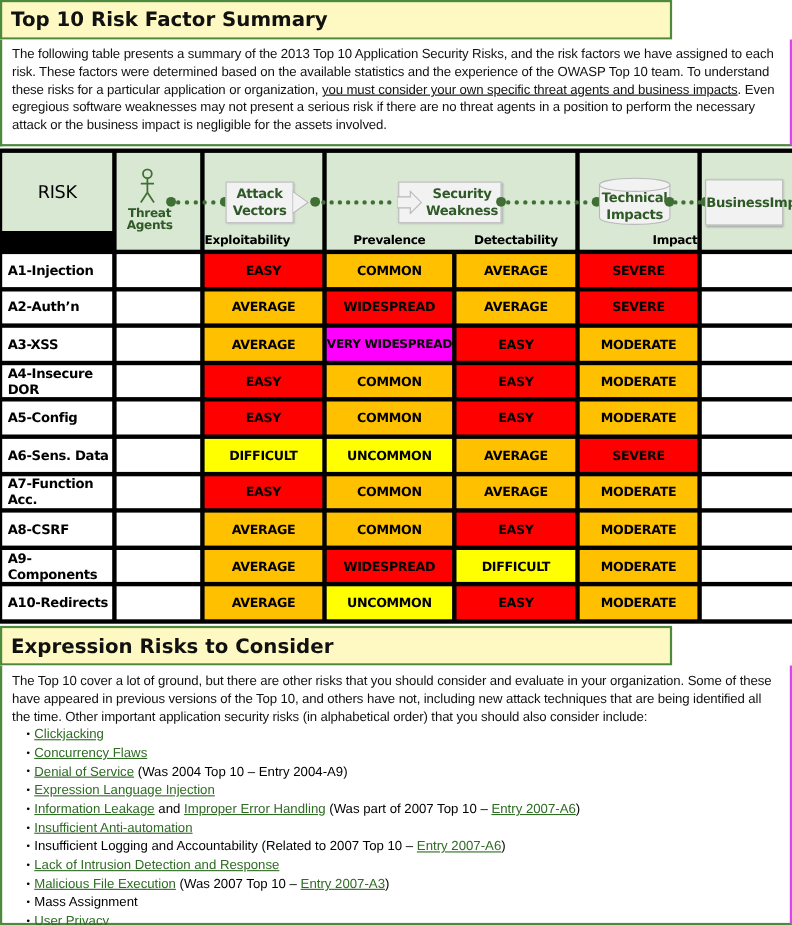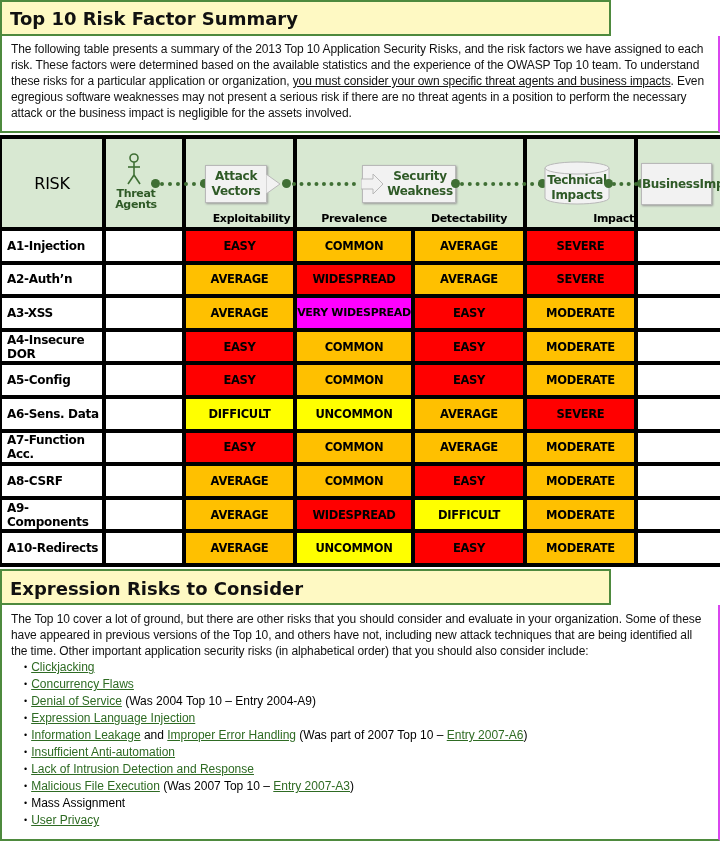--- a/index.html
+++ b/index.html
@@ -32,21 +32,21 @@
   <h1 style="top:6px;">Top 10 Risk Factor Summary</h1>
 </div>
 <div class="panel-body" style="top:36px;height:97px;">
   <p class="para" style="padding-top:5px;">
     <span>The following table presents a summary of the 2013 Top 10 Application Security Risks, and the risk factors we have assigned to each risk. These factors were determined based on the available statistics and the experience of the OWASP Top 10 team. To understand these risks for a particular application or organization, </span><span class="ul">you must consider your own specific threat agents and business impacts</span><span>. Even egregious software weaknesses may not present a serious risk if there are no threat agents in a position to perform the necessary attack or the business impact is negligible for the assets involved.</span>
   </p>
 </div>
 
 <div class="grid">
 
-  <div class="cell hdr" style="left:2px;top:4px;width:100px;height:88px;">
+  <div class="cell hdr" style="left:2px;top:4px;width:100px;height:71px;">
     <span style="font-weight:normal;font-size:16px;font-family:'DejaVu Sans',sans-serif;">RISK</span>
   </div>
   <div class="cell hdr" style="left:106px;top:4px;width:76px;height:88px;"></div>
   <div class="cell hdr" style="left:186px;top:4px;width:107px;height:88px;"></div>
   <div class="cell hdr" style="left:297px;top:4px;width:226px;height:88px;"></div>
   <div class="cell hdr" style="left:527px;top:4px;width:107px;height:88px;"></div>
   <div class="cell hdr" style="left:638px;top:4px;width:82px;height:88px;"></div>
 
   <svg style="position:absolute;left:126px;top:18px;" width="16" height="34" viewBox="0 0 16 34">
     <circle cx="8" cy="5" r="4" fill="none" stroke="#3f6f34" stroke-width="1.6"></circle>
@@ -94,21 +94,21 @@
   </div>
   <div class="dot" style="left:604px;top:44px;"></div>
   <div class="dots" style="left:612px;top:47px;width:26px;"></div>
   <div class="dot" style="left:637px;top:44px;"></div>
 
   <div class="box" style="left:641px;top:28px;width:71px;height:42px;flex-direction:row;justify-content:space-between;">
     <span>Business</span>
     <span>Impacts</span>
   </div>
 
-  <div class="sub-label" style="left:186px;width:131px;text-align:center;top:77px;">Exploitability</div>
+  <div class="sub-label" style="left:186px;width:131px;top:77px;">Exploitability</div>
   <div class="sub-label" style="left:297px;width:114px;text-align:center;top:77px;">Prevalence</div>
   <div class="sub-label" style="left:415px;width:108px;text-align:center;top:77px;">Detectability</div>
   <div class="sub-label" style="left:527px;width:107px;text-align:right;top:77px;">Impact</div>
 
   <div id="rows">
       <div>
         <div class="cell white name" style="left: 2px; top: 96px; width: 100px; height: 29.6px;">A1-Injection</div>
         <div class="cell white" style="left: 106px; top: 96px; width: 76px; height: 29.6px;"></div>
         <div class="cell" style="left: 186px; top: 96px; width: 107px; height: 29.6px; background: rgb(255, 0, 0);">EASY</div>
         <div class="cell" style="left: 297px; top: 96px; width: 114px; height: 29.6px; background: rgb(255, 192, 0);">COMMON</div>
@@ -205,18 +205,19 @@
 </div>
 <div class="panel-body" style="top:605px;height:236px;">
   <p class="para" style="padding-top:6px;">The Top 10 cover a lot of ground, but there are other risks that you should consider and evaluate in your organization. Some of these have appeared in previous versions of the Top 10, and others have not, including new attack techniques that are being identified all the time.  Other important application security risks (in alphabetical order) that you should also consider include:</p>
   <ul class="risks" id="risk-list">
       <li><a class="link">Clickjacking</a></li>
       <li><a class="link">Concurrency Flaws</a></li>
       <li><a class="link">Denial of Service</a><span> (Was 2004 Top 10 – Entry 2004-A9)</span></li>
       <li><a class="link">Expression Language Injection</a></li>
       <li><a class="link">Information Leakage</a><span> and </span><a class="link">Improper Error Handling</a><span> (Was part of 2007 Top 10 – </span><a class="link">Entry 2007-A6</a><span>)</span></li>
       <li><a class="link">Insufficient Anti-automation</a></li>
+      <li><span>Insufficient Logging and Accountability (Related to 2007 Top 10 – </span><a class="link">Entry 2007-A6</a><span>)</span></li>
       <li><a class="link">Lack of Intrusion Detection and Response</a></li>
       <li><a class="link">Malicious File Execution</a><span> (Was 2007 Top 10 – </span><a class="link">Entry 2007-A3</a><span>)</span></li>
       <li><span>Mass Assignment</span></li>
       <li><a class="link">User Privacy</a></li>
     </ul>
 </div>
 
 </body></html>

